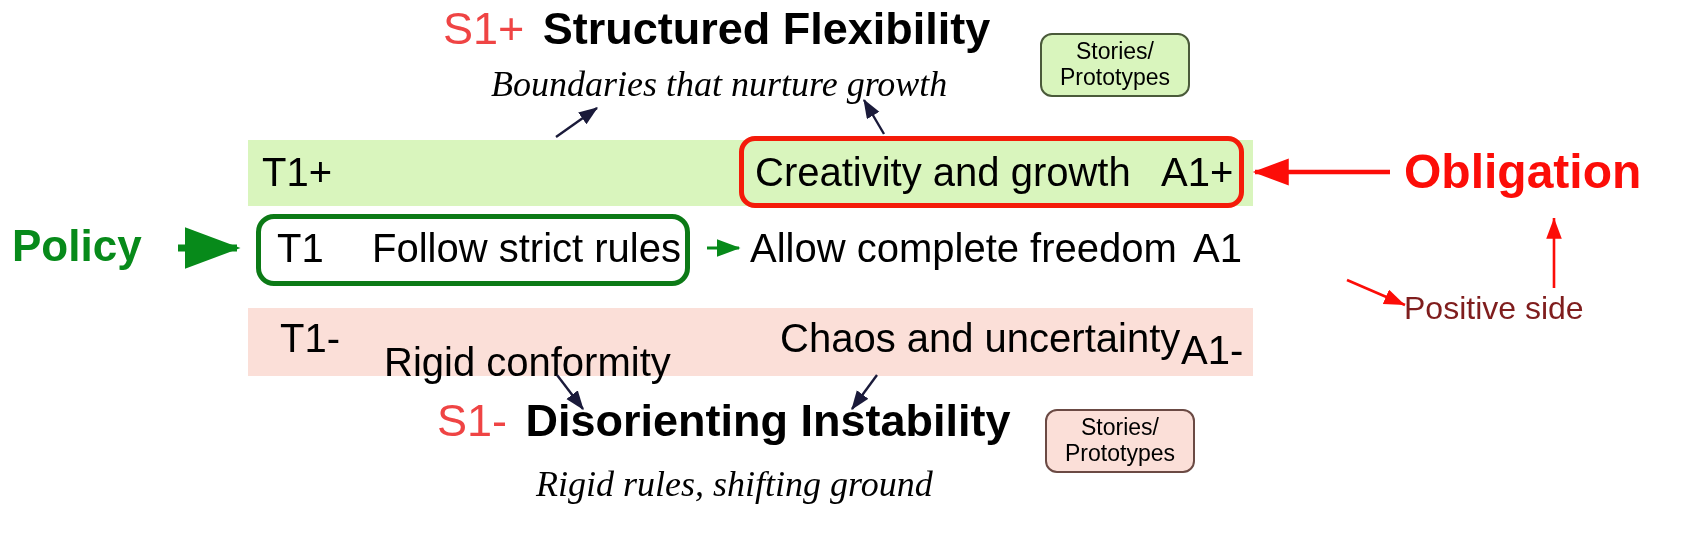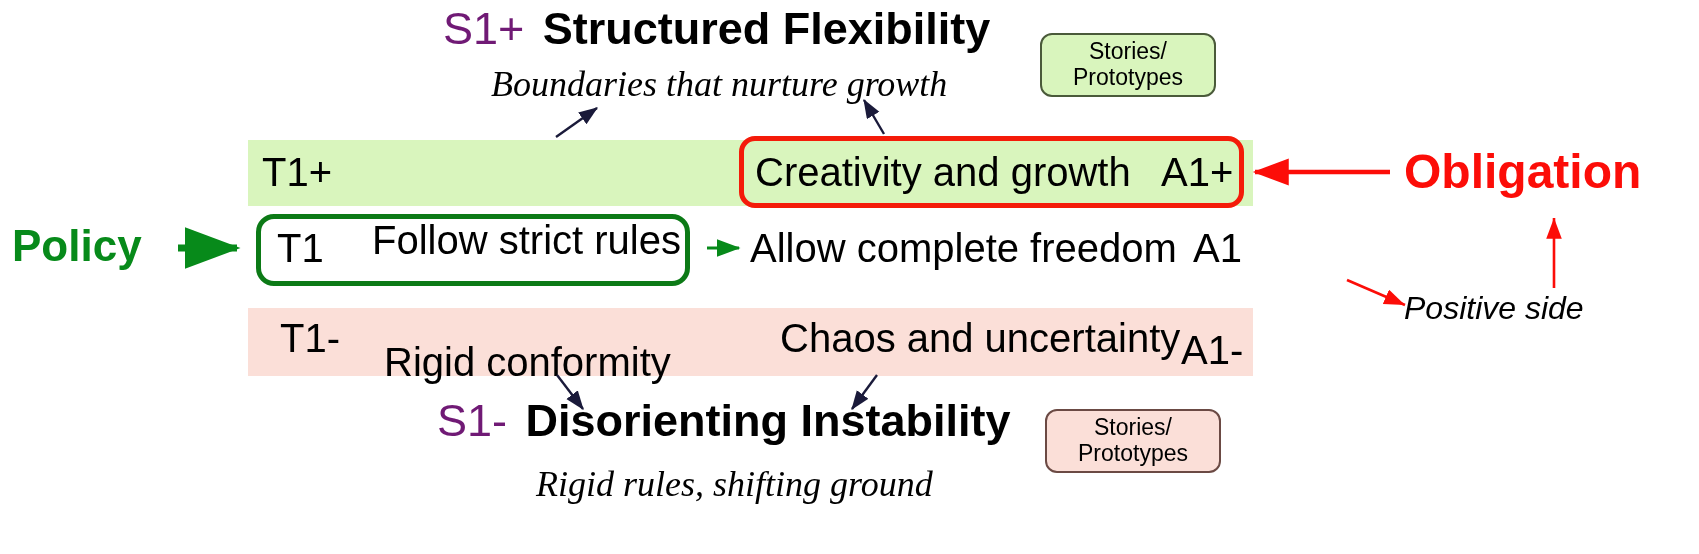--- a/index.html
+++ b/index.html
@@ -61,35 +61,35 @@
     font-size: 40px;
     color: #000000;
     white-space: nowrap;
     line-height: 1;
   }
   .r-t1plus   { left: 262px; top: 152px; }
   .r-creat    { left: 755px; top: 152px; }
   .r-a1plus   { left: 1161px; top: 152px; }
 
   .r-t1       { left: 277px; top: 228px; }
-  .r-follow   { left: 372px; top: 220px; }
+  .r-follow   { left: 372px; top: 228px; }
   .r-allow    { left: 750px; top: 228px; }
   .r-a1       { left: 1193px; top: 228px; }
 
   .r-t1minus  { left: 280px; top: 318px; }
   .r-rigid    { left: 384px; top: 318px; margin-top: 24px; }
   .r-chaos    { left: 751px; top: 318px; margin-left: 29px; }
   .r-a1minus  { left: 1181px; top: 330px; }
 
   
   .hd-wrap { white-space: nowrap; line-height: 1; }
   .hd-code {
     font-size: 45px;
     font-weight: normal;
-    color: #701a75;
+    color: #ef4444;
   }
   .hd-title {
     font-size: 45px;
     font-weight: bold;
     color: #000;
   }
   .hd-top  { left: 443px; top: 6px; }
   .hd-bot  { left: 437px; top: 398px; }
 
   .sub {
@@ -98,21 +98,21 @@
     font-size: 36px;
     color: #000;
     white-space: nowrap;
     line-height: 1;
   }
   .sub-top { left: 491px; top: 66px; }
   .sub-bot { left: 536px; top: 466px; }
 
   
   .badge {
-    width: 176px;
+    width: 150px;
     height: 64px;
     border-radius: 12px;
     box-sizing: border-box;
     display: flex;
     flex-direction: column;
     align-items: center;
     justify-content: center;
     font-size: 23px;
     color: #000;
     line-height: 1.12;
@@ -146,24 +146,23 @@
     font-size: 48px;
     font-weight: bold;
     color: #fc0d08;
     white-space: nowrap;
     line-height: 1;
   }
   .posside {
     left: 1404px;
     top: 290px;
     font-size: 32px;
-    color: #000000;
+    color: #7f1d1d;
     line-height: 1.18;
     white-space: nowrap;
-    font-style: italic;
   }
 
   
   .overlay {
     left: 0; top: 0;
     width: 1699px; height: 554px;
     pointer-events: none;
   }
 </style>
 </head>

